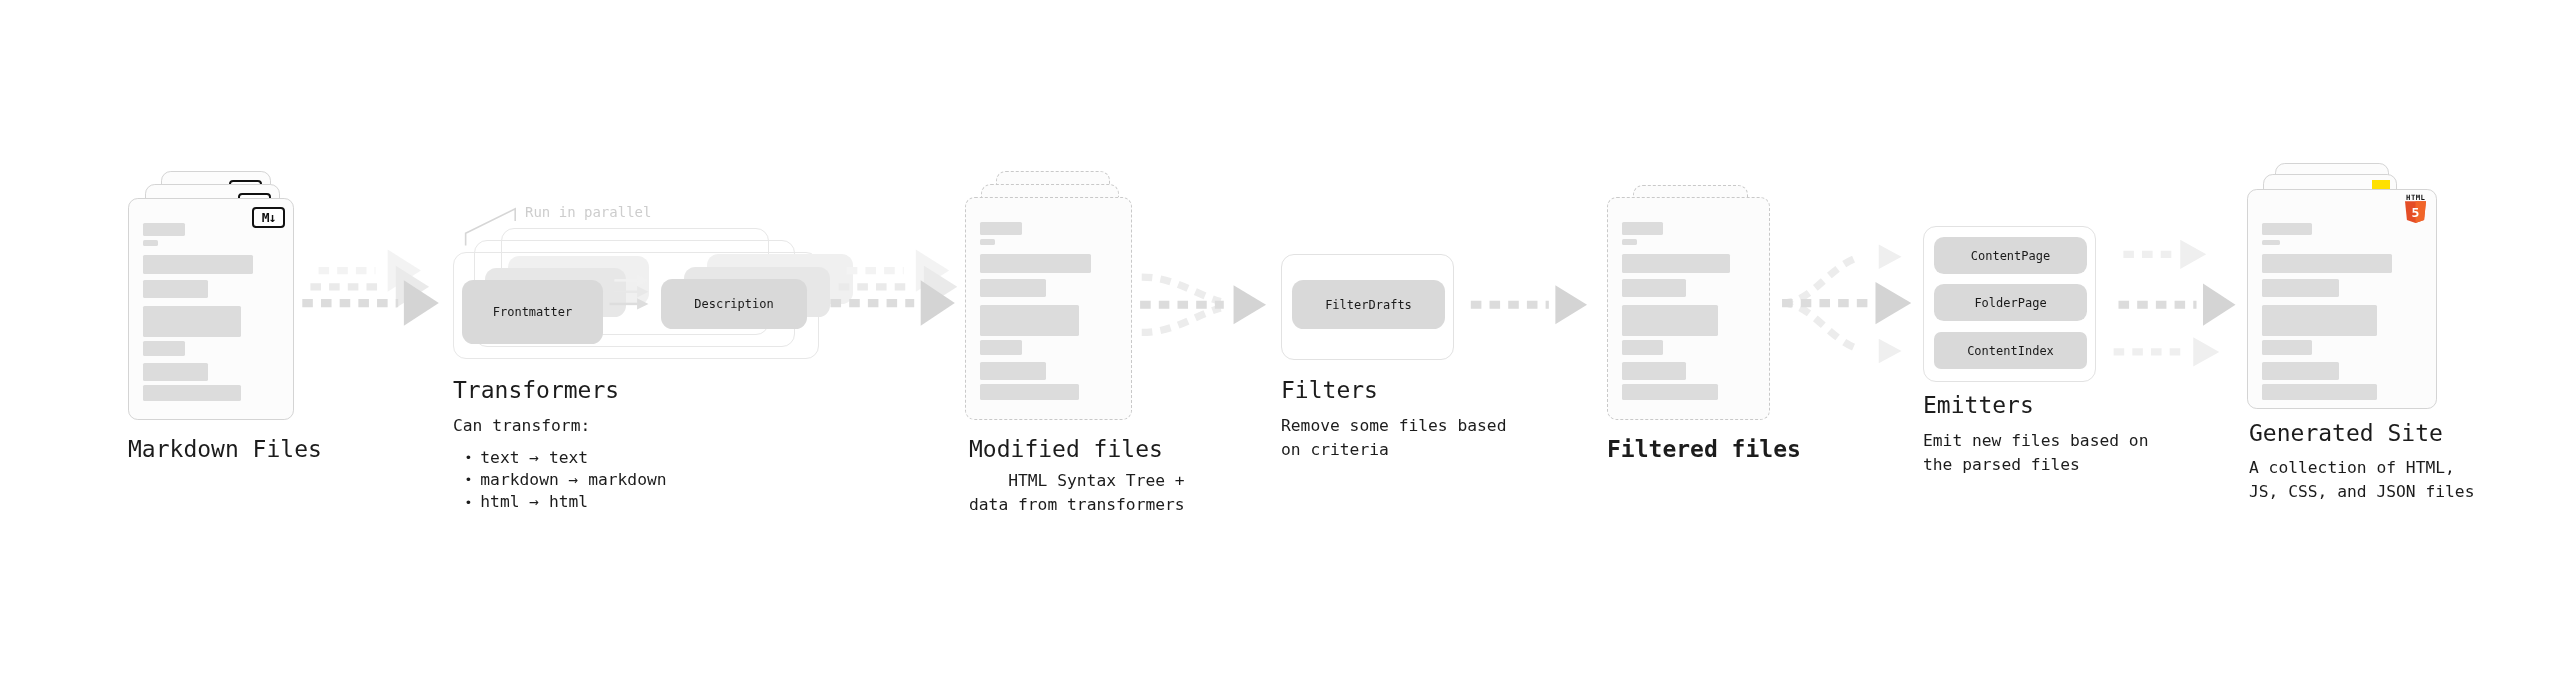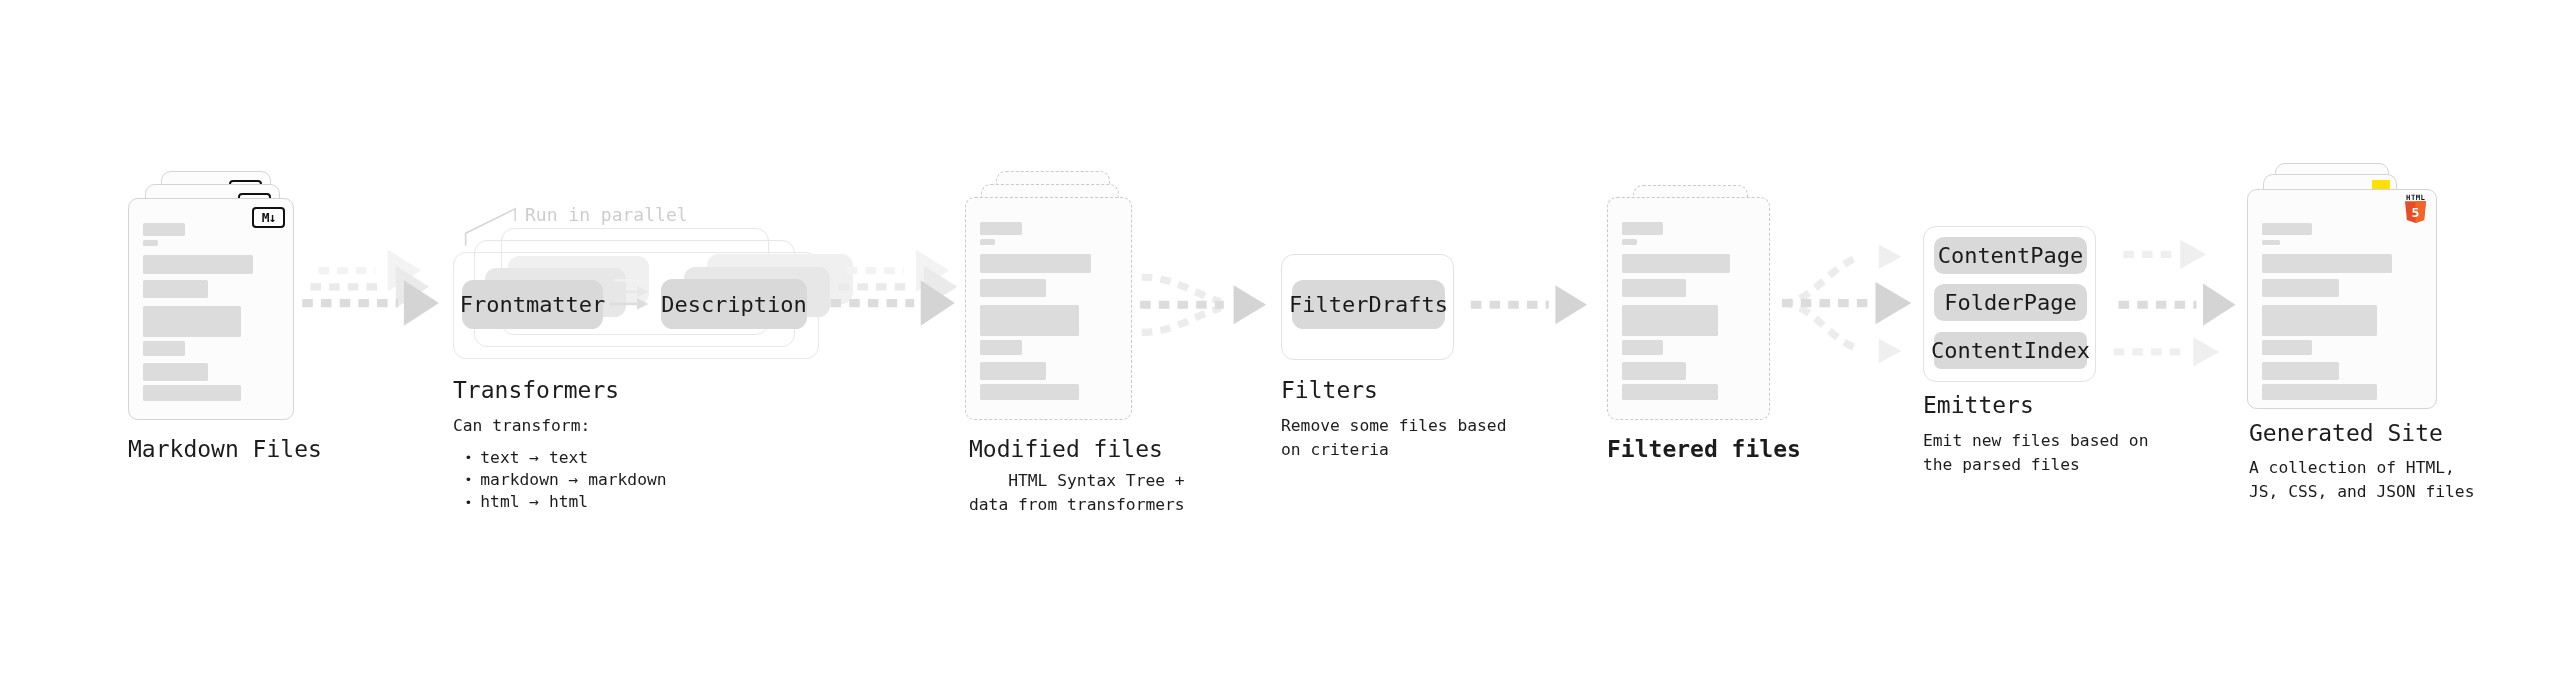--- a/index.html
+++ b/index.html
@@ -20,28 +20,28 @@
   .css-badge .css-text{font-size:10px;font-weight:bold;color:#111111;letter-spacing:0.4px;line-height:8.1px;display:block;margin-top:37px;}
   .css-underline{height:3.3px;width:21px;background:#2d7ff0;margin-top:0.8px;border-radius:0.8px;}
   .js-badge{position:absolute;top:4.9px;right:6.5px;width:18px;height:9.8px;background:#ffe000;}
   .html5-icon{position:absolute;top:4.1px;right:9.8px;width:21px;text-align:center;}
   .html5-label{font-size:7.3px;line-height:7.3px;font-weight:bold;color:#111111;letter-spacing:0.4px;}
 
   
   .frame{position:absolute;border:1.6px solid #e2e2e2;border-radius:13px;box-sizing:border-box;background:#ffffff;}
   .frame.ghost-frame{background:transparent;border-color:#e7e7e7;}
   .pill{position:absolute;background:#d9d9d9;border-radius:11.4px;display:flex;align-items:center;justify-content:center;
-        font-size:22px;color:#1a1a1a;box-sizing:border-box;}
+        font-size:12px;color:#1a1a1a;box-sizing:border-box;}
   .pill.ghost2{background:#e7e7e7;}
   .pill.ghost3{background:#f0f0f0;}
 
   
   .title{position:absolute;font-size:23px;font-weight:500;color:#1c1c1c;white-space:nowrap;}
   .subtitle{position:absolute;font-size:16.3px;line-height:23.6px;color:#1c1c1c;white-space:pre-line;}
-  .note{position:absolute;font-size:18px;color:#cdcdcd;white-space:nowrap;}
+  .note{position:absolute;font-size:14px;color:#cdcdcd;white-space:nowrap;}
   .bullets{position:absolute;font-size:16.3px;line-height:22px;color:#1c1c1c;}
   .bullet-line{white-space:nowrap;}
   .bullet-line::before{content:"•";margin:0 8.1px 0 11.4px;font-size:13px;vertical-align:0.8px;}
 
   .arrows-layer{position:absolute;left:0;top:0;pointer-events:none;}
 </style>
 </head>
 <body>
 
 <div class="canvas">
@@ -72,21 +72,21 @@
   <div>
     <div class="frame ghost-frame" style="left:501px;top:228px;width:268px;height:107px;z-index:1;"></div>
     <div class="frame ghost-frame" style="left:474px;top:240px;width:321px;height:107px;z-index:1;"></div>
     <div class="frame ghost-frame" style="left:453px;top:252px;width:366px;height:107px;z-index:1;"></div>
 
     <div class="pill ghost3" style="left:508px;top:256px;width:141px;height:49px;z-index:2;"></div>
     <div class="pill ghost3" style="left:707px;top:254px;width:146px;height:50px;z-index:2;"></div>
     <div class="pill ghost2" style="left:485px;top:268px;width:141px;height:49px;z-index:3;"></div>
     <div class="pill ghost2" style="left:684px;top:267px;width:146px;height:50px;z-index:3;"></div>
 
-    <div class="pill" style="left:462px;top:280px;width:141px;height:49px;z-index:4;">Frontmatter</div>
+    <div class="pill" style="left:462px;top:280px;width:141px;height:64px;z-index:4;">Frontmatter</div>
     <div class="pill" style="left:661px;top:279px;width:146px;height:50px;z-index:4;">Description</div>
 
     <div class="note" style="left:525px;top:204px;">Run in parallel</div>
 
     <div class="title" style="left:453px;top:377px;">Transformers</div>
     <div class="subtitle" style="left:453px;top:414px;">Can transform:</div>
     <div class="bullets" style="left:453px;top:439px;margin-top:8px;">
       <div class="bullet-line"><span>text → text</span></div>
       <div class="bullet-line"><span>markdown → markdown</span></div>
       <div class="bullet-line"><span>html → html</span></div>

